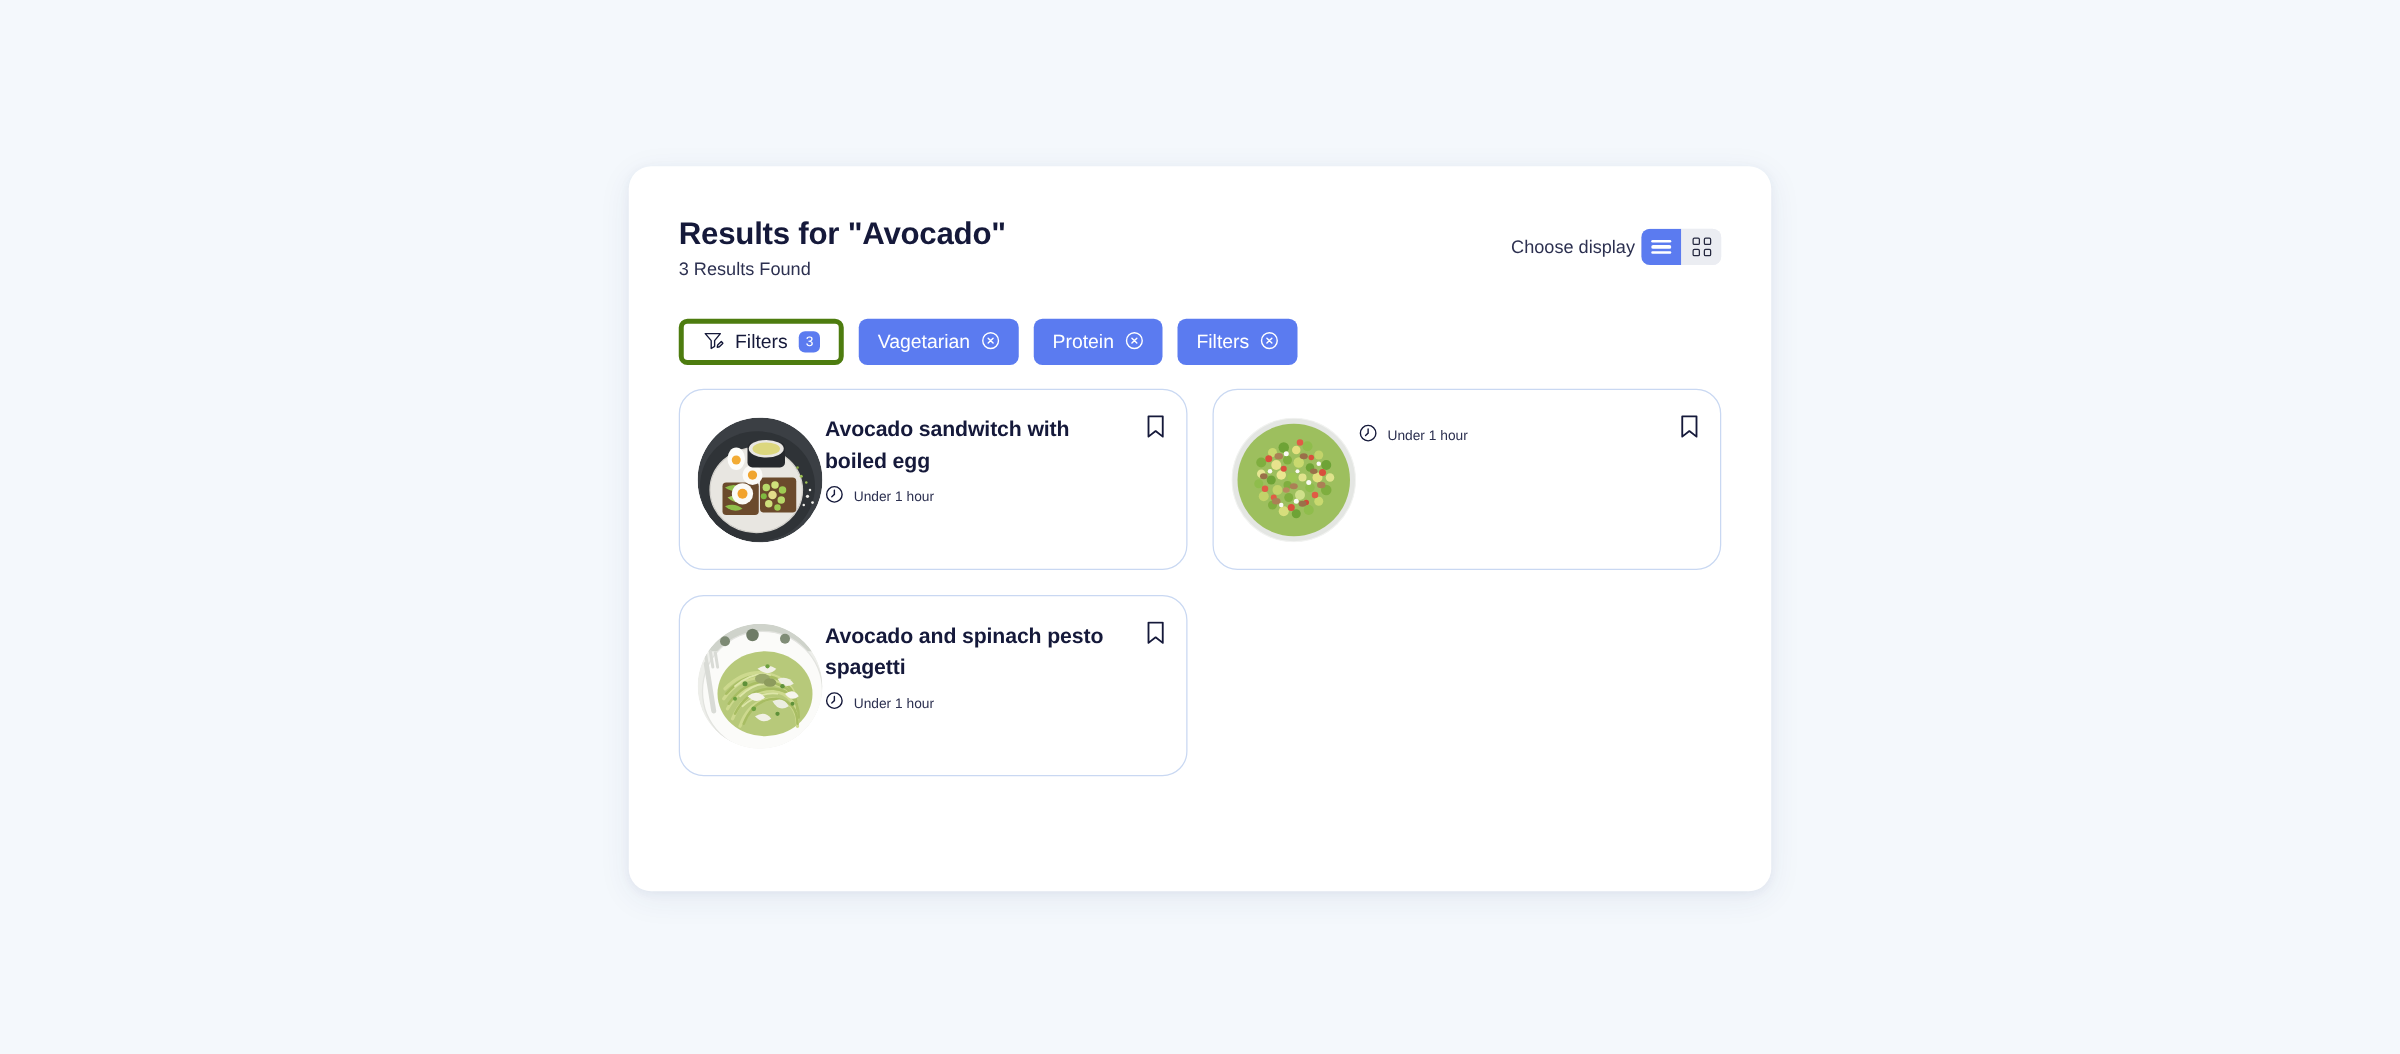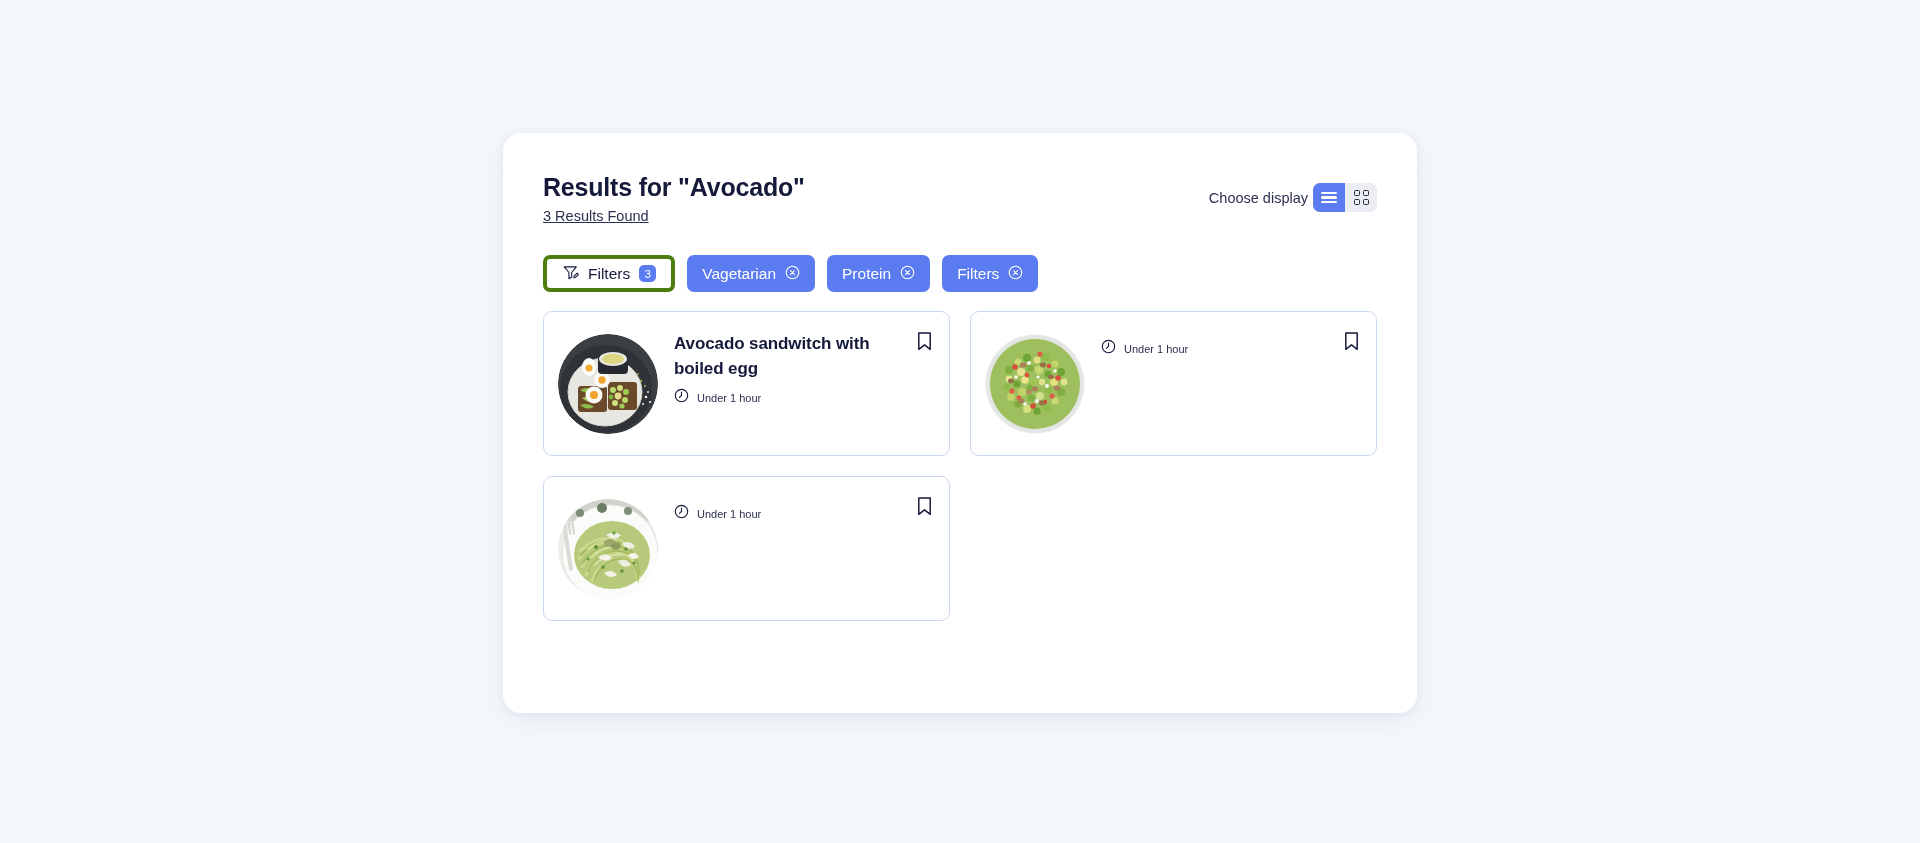--- a/index.html
+++ b/index.html
@@ -45,21 +45,20 @@
     font-size: 25px;
     font-weight: bold;
     color: #15193a;
     letter-spacing: -0.2px;
     white-space: nowrap;
   }
   .results-count {
     margin-top: 6px;
     font-size: 14.5px;
     color: #2c3050;
-    text-decoration: underline;
   }
 
   .display-block {
     position: absolute;
     right: 0;
     top: 10px;
     display: flex;
     align-items: center;
     gap: 5px;
   }
@@ -176,24 +175,24 @@
     flex-wrap: wrap;
     gap: 20px;
   }
 
   .card {
     position: relative;
     width: 407px;
     min-height: 145px;
     background: #ffffff;
     border: 1px solid #c9d8f2;
-    border-radius: 9px;
+    border-radius: 20px;
     padding: 14px 16px 14px 14px;
     display: flex;
-    gap: 16px;
+    gap: 2px;
     cursor: pointer;
   }
 
   .thumb {
     flex: 0 0 auto;
     width: 100px;
     height: 100px;
     border-radius: 50%;
     overflow: hidden;
     align-self: center;
@@ -528,20 +527,21 @@
               <circle cx="56" cy="34" r="1.7" fill="#6ca03f"></circle>
               <circle cx="76" cy="64" r="1.6" fill="#5e9139"></circle>
               <circle cx="30" cy="60" r="1.6" fill="#6ca03f"></circle>
               <circle cx="22" cy="14" r="4" fill="#7d8a74"></circle>
               <circle cx="44" cy="9" r="5" fill="#6f7c67"></circle>
               <circle cx="70" cy="12" r="4" fill="#808d77"></circle>
             </g>
           </svg>
         </div>
         <div class="card-body">
+          <div class="recipe-title">Avocado and spinach pesto spagetti</div>
           <div class="meta">
             <span>
               <svg width="15" height="15" viewBox="0 0 16 16" fill="none">
                 <circle cx="8" cy="8" r="6.6" stroke="#15193a" stroke-width="1.2"></circle>
                 <path d="M8 4.4V8l-2.2 2" stroke="#15193a" stroke-width="1.2" stroke-linecap="round"></path>
               </svg>
             </span>
             <span class="meta-text">Under 1 hour</span>
           </div>
         </div>

